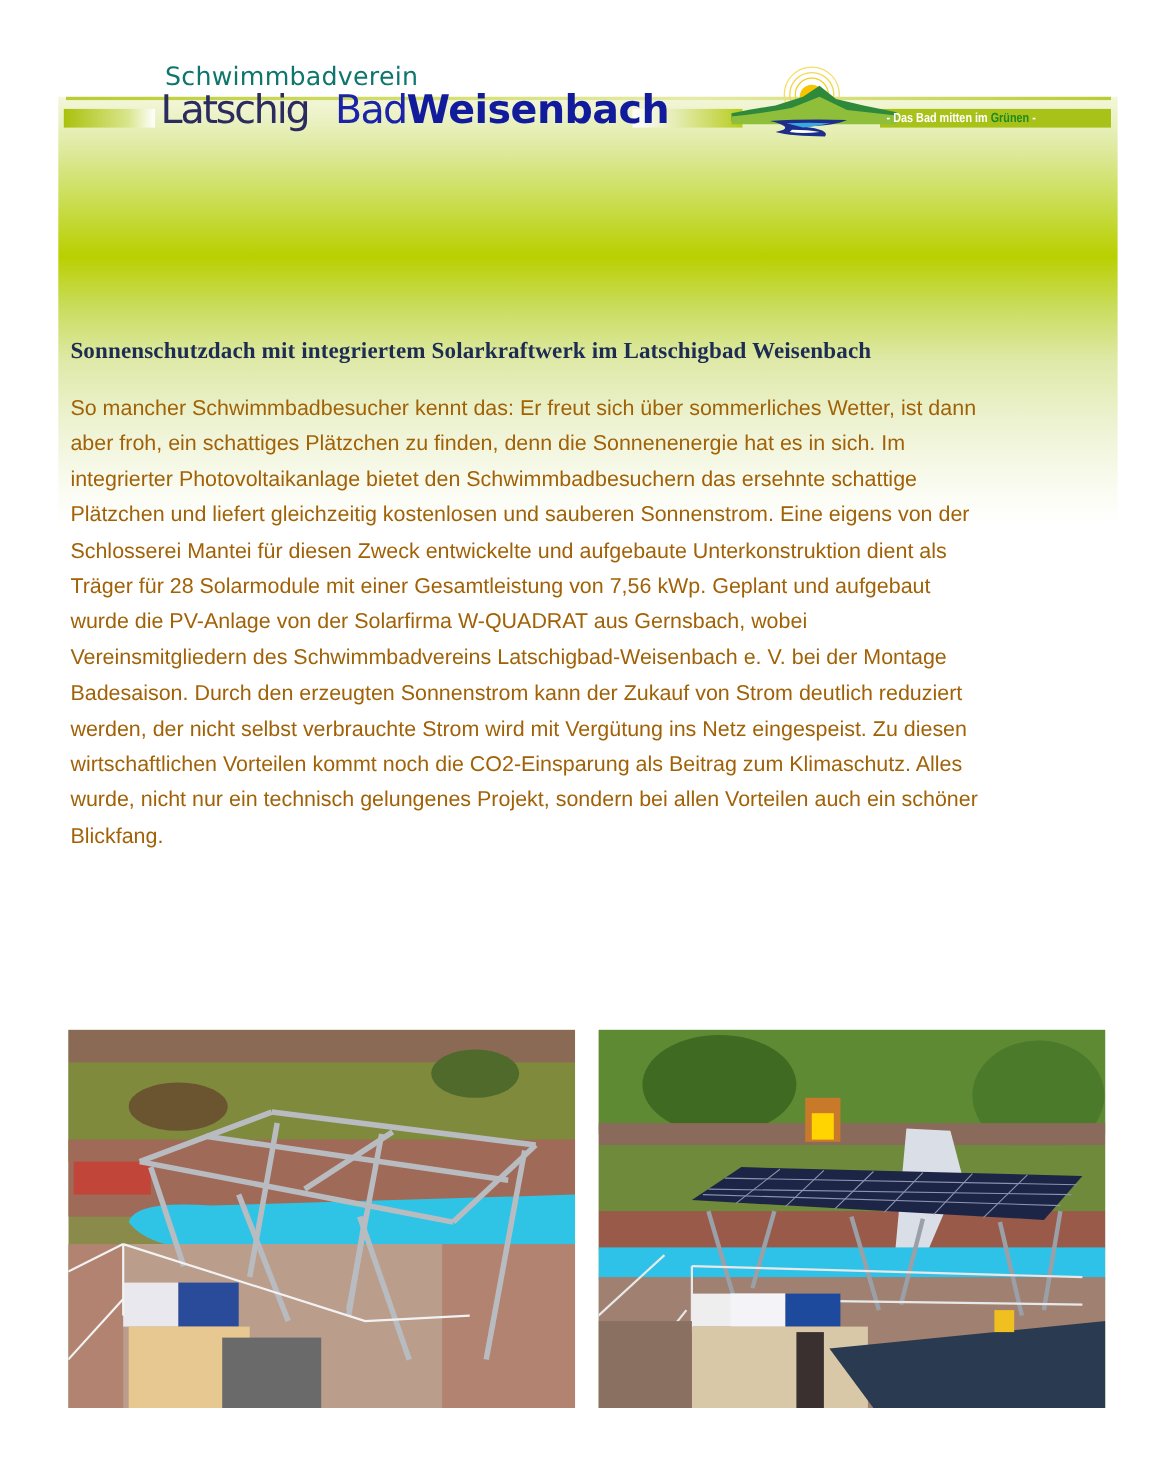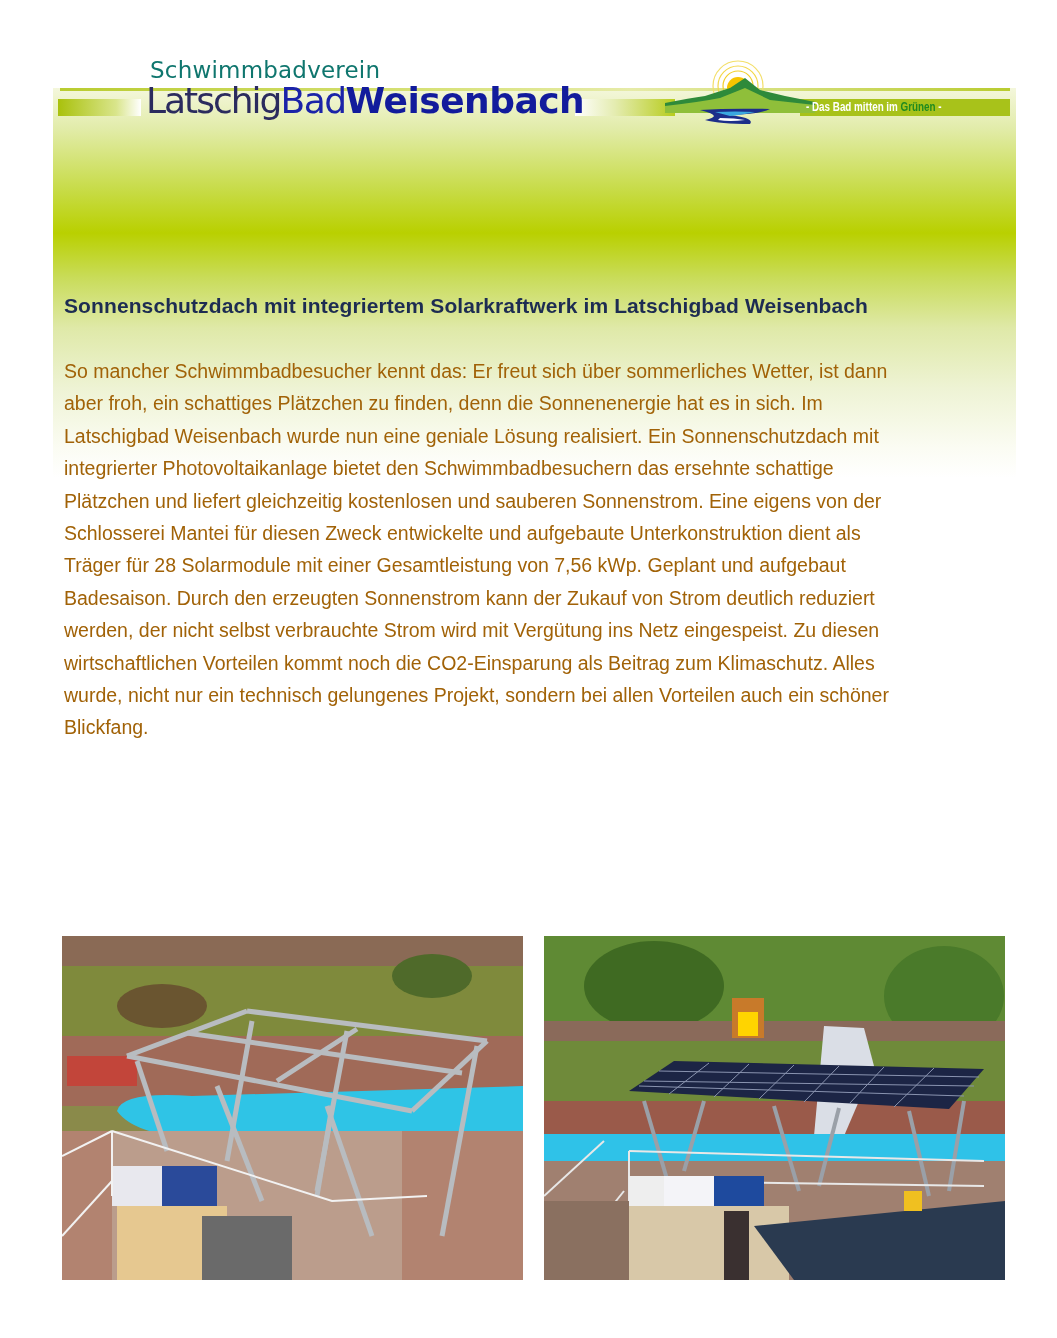--- a/index.html
+++ b/index.html
@@ -22,27 +22,27 @@
   .tagline { position:absolute; left:806px; top:99px; height:17px; line-height:17px;
     font-family:"Liberation Sans Narrow","Liberation Sans", sans-serif; font-size:12px; font-weight:bold;
     color:#ffffff; white-space:nowrap; transform:scaleX(0.82); transform-origin:left center; }
   .tagline .green { color:#1f8a1f; }
 
   .brand-top { position:absolute; left:150px; top:57px; font-size:23px; color:#0f766e;
     font-family:"DejaVu Sans", sans-serif; letter-spacing:0.2px; }
   .brand-main { position:absolute; left:146px; top:80px; font-size:36px; white-space:nowrap;
     font-family:"DejaVu Sans", sans-serif; letter-spacing:-1px; }
   .brand-main .a { color:#2b2b5e; font-weight:normal; font-family:"DejaVu Sans", sans-serif; letter-spacing:-2px;text-align:right; }
-  .brand-main .b { color:#1b23a8; font-weight:normal; letter-spacing:-1.5px; }
+  .brand-main .b { color:#1b23a8; font-weight:normal; letter-spacing:-1.5px;padding-left:24px; }
   .brand-main .c { color:#121b9c; font-weight:bold; letter-spacing:-0.5px;text-align:right; }
 
   .logo-art { position:absolute; left:660px; top:58px; width:160px; height:70px; }
 
-  .title { position:absolute; left:64px; top:294px; width:960px; font-size:21px; font-weight:bold;
-    color:#1d2c52; white-space:nowrap; letter-spacing:0.1px; }
+  .title { position:absolute; left:64px; top:306px; width:960px; font-size:21px; font-weight:bold;
+    color:#1d2c52; white-space:nowrap; letter-spacing:0.1px;font-family:Liberation Serif, serif; }
 
   .body-text { position:absolute; left:64px; top:355px; width:960px; font-size:19.5px; line-height:32.4px;
     color:#a16207; font-family:"Liberation Sans", sans-serif; }
   .body-text .line { display:block; white-space:nowrap; }
 
   .photo { position:absolute; top:936px; width:461px; height:344px; overflow:hidden; }
   .photo-left { left:62px; }
   .photo-right { left:544px; }
   .photo svg { display:block; width:100%; height:100%; }
 </style>
@@ -74,25 +74,26 @@
 
 <div class="tagline">
   <span>- Das Bad mitten im </span><span class="green">Grünen</span><span> -</span>
 </div>
 
 <h1 class="title" style="margin:0;">Sonnenschutzdach mit integriertem Solarkraftwerk im Latschigbad Weisenbach</h1>
 
 <div class="body-text">
   <span class="line">So mancher Schwimmbadbesucher kennt das: Er freut sich über sommerliches Wetter, ist dann</span>
   <span class="line">aber froh, ein schattiges Plätzchen zu finden, denn die Sonnenenergie hat es in sich. Im</span>
-  <span class="line">Latschigbad Weisenbach wurde nun eine geniale Lösung realisiert. Ein Sonnenschutzdach mit</span>
   <span class="line">integrierter Photovoltaikanlage bietet den Schwimmbadbesuchern das ersehnte schattige</span>
   <span class="line">Plätzchen und liefert gleichzeitig kostenlosen und sauberen Sonnenstrom. Eine eigens von der</span>
   <span class="line">Schlosserei Mantei für diesen Zweck entwickelte und aufgebaute Unterkonstruktion dient als</span>
   <span class="line">Träger für 28 Solarmodule mit einer Gesamtleistung von 7,56 kWp. Geplant und aufgebaut</span>
+  <span class="line">wurde die PV-Anlage von der Solarfirma W-QUADRAT aus Gernsbach, wobei</span>
+  <span class="line">Vereinsmitgliedern des Schwimmbadvereins Latschigbad-Weisenbach e. V. bei der Montage</span>
   <span class="line">Badesaison. Durch den erzeugten Sonnenstrom kann der Zukauf von Strom deutlich reduziert</span>
   <span class="line">werden, der nicht selbst verbrauchte Strom wird mit Vergütung ins Netz eingespeist. Zu diesen</span>
   <span class="line">wirtschaftlichen Vorteilen kommt noch die CO2-Einsparung als Beitrag zum Klimaschutz. Alles</span>
   <span class="line">wurde, nicht nur ein technisch gelungenes Projekt, sondern bei allen Vorteilen auch ein schöner</span>
   <span class="line">Blickfang.</span>
 </div>
 
 <div class="photo photo-left">
   <svg viewBox="0 0 461 344" preserveAspectRatio="none">
     <rect x="0" y="0" width="461" height="344" fill="#8a8a4a"></rect>

